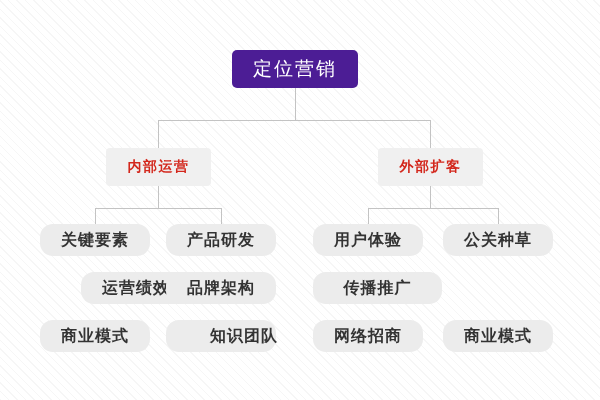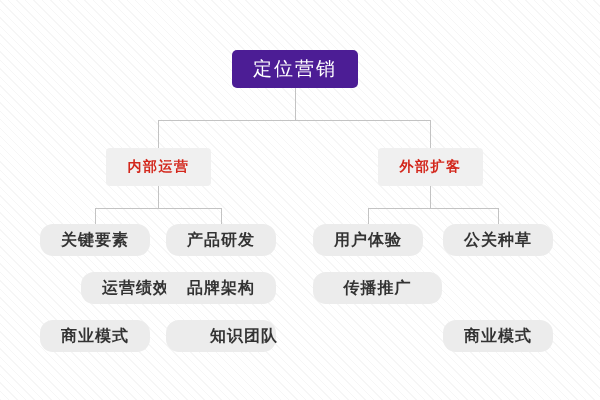--- a/index.html
+++ b/index.html
@@ -98,17 +98,18 @@
   <div class="node node-leaf" style="left:40px; top:224px; width:110px; height:32px;">关键要素</div>
   <div class="node node-leaf" style="left:40px; top:272px; width:110px; height:32px;margin-left:41px;">运营绩效</div>
   <div class="node node-leaf" style="left:40px; top:320px; width:110px; height:32px;">商业模式</div>
 
   <div class="node node-leaf" style="left:166px; top:224px; width:110px; height:32px;">产品研发</div>
   <div class="node node-leaf" style="left:166px; top:272px; width:110px; height:32px;">品牌架构</div>
   <div class="node node-leaf" style="left:166px; top:320px; width:110px; height:32px;padding-left:46px;">知识团队</div>
 
   <div class="node node-leaf" style="left:313px; top:224px; width:110px; height:32px;">用户体验</div>
   <div class="node node-leaf" style="left:313px; top:272px; width:129px; height:32px;">传播推广</div>
+  <div class="node node-leaf" style="left:313px; top:320px; width:110px; height:32px;">网络招商</div>
 
   <div class="node node-leaf" style="left:443px; top:224px; width:110px; height:32px;">公关种草</div>
   <div class="node node-leaf" style="left:443px; top:320px; width:110px; height:32px;">商业模式</div>
 
 </div>
 
 </body></html>

